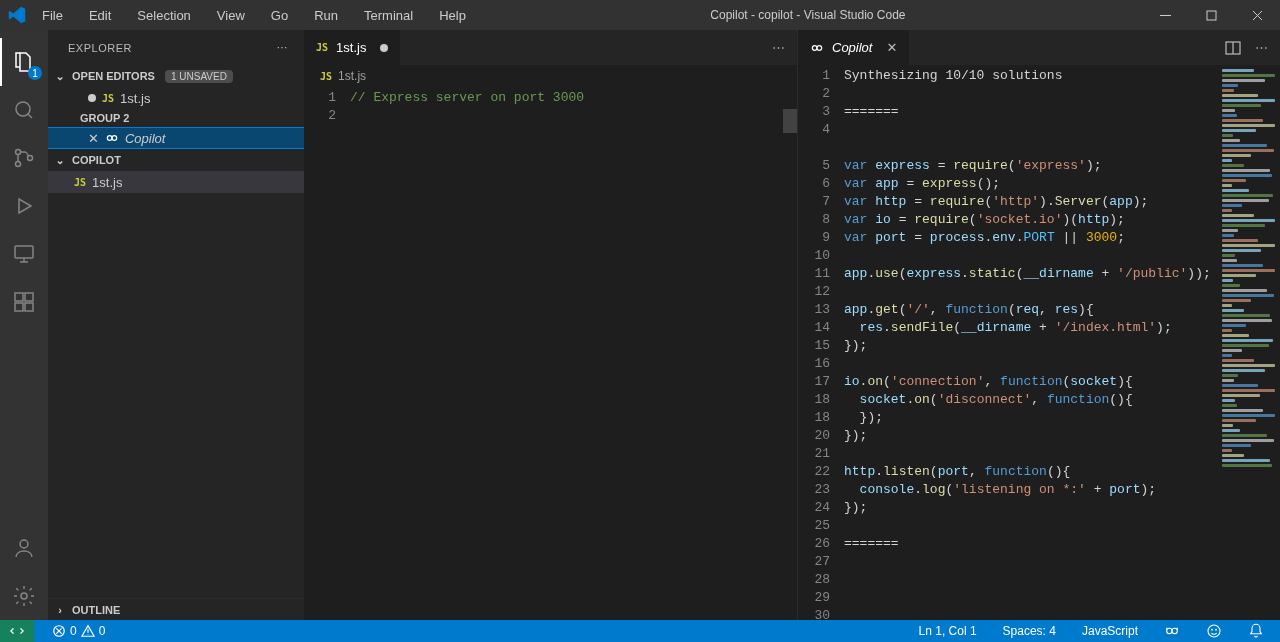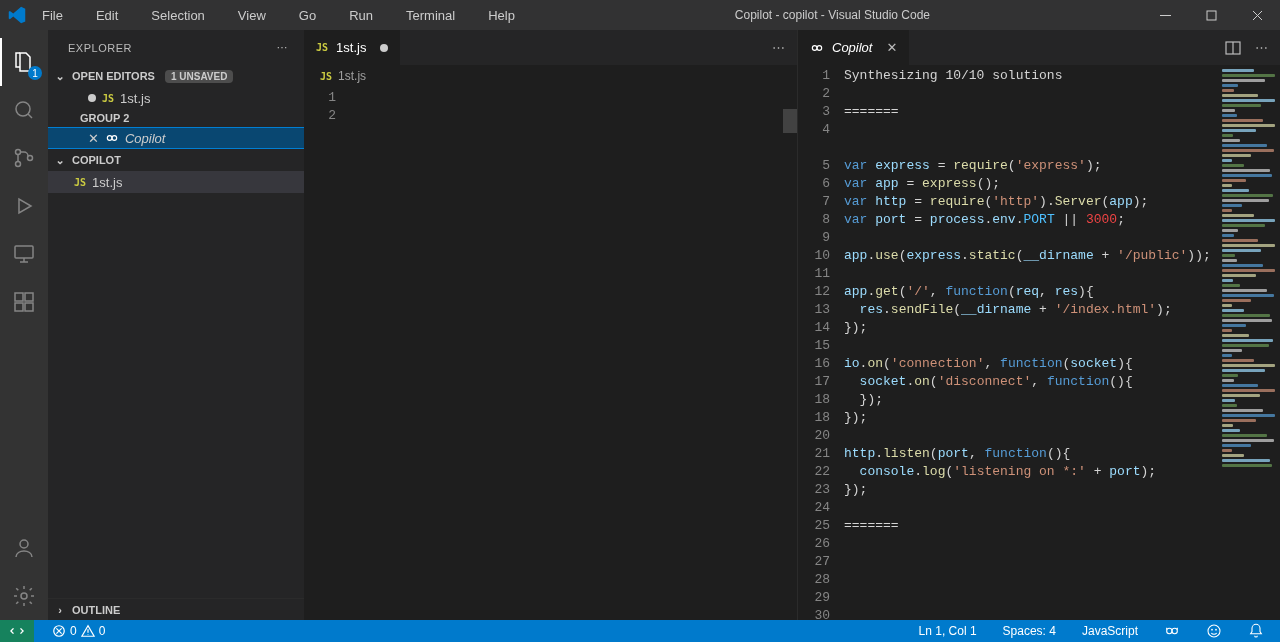--- a/index.html
+++ b/index.html
@@ -2,21 +2,21 @@
 <html><head>
 <meta charset="utf-8">
 <style>
   * { box-sizing: border-box; margin: 0; padding: 0; }
   html, body { width: 1280px; height: 642px; overflow: hidden; font-family: "Segoe UI", ui-sans-serif, sans-serif; font-size: 13px; background: #1e1e1e; color: #cccccc; }
   .mono { font-family: Consolas, "Courier New", monospace; }
 
   
   .titlebar { display: flex; align-items: center; height: 30px; background: #323233; color: #ccc; user-select: none; }
   .titlebar .logo { width: 34px; display: flex; justify-content: center; align-items: center; }
-  .titlebar .menus { display: flex; gap: 17px; }
+  .titlebar .menus { display: flex; gap: 10px; }
   .titlebar .menu-item { padding: 4px 8px; border-radius: 3px; font-size: 13px; }
   .titlebar .title { flex: 1; text-align: center; font-size: 12px; color: #ccc; }
   .titlebar .winctrls { display: flex; }
   .titlebar .winctrl { width: 46px; height: 30px; display: flex; align-items: center; justify-content: center; }
 
   
   .main { display: flex; height: 590px; }
 
   
   .activitybar { width: 48px; background: #333333; display: flex; flex-direction: column; align-items: center; padding-top: 8px; }
@@ -25,21 +25,21 @@
   .activitybar .ab-item.active::before { content: ""; position: absolute; left: 0; top: 0; bottom: 0; width: 2px; background: #fff; }
   .activitybar .spacer { flex: 1; }
   .badge { position: absolute; right: 6px; bottom: 6px; background: #007acc; color: #fff; border-radius: 8px; font-size: 10px; min-width: 14px; height: 14px; padding: 0 4px; display: flex; align-items: center; justify-content: center; }
 
   
   .sidebar { width: 256px; background: #252526; display: flex; flex-direction: column; color: #ccc; }
   .sb-header { height: 35px; display: flex; align-items: center; justify-content: space-between; padding: 0 16px 0 20px; font-size: 11px; letter-spacing: 0.5px; color: #bbbbbb; }
   .sb-actions { display:flex; gap:12px; color:#bbb; }
   .section-header { height: 22px; display: flex; align-items: center; padding-left: 4px; font-size: 11px; font-weight: 700; color: #cccccc; gap: 4px; }
   .section-header .chev { width: 16px; display:flex; justify-content:center; }
-  .unsaved-pill { background: #4d4d4d; color: #cccccc; font-size: 10px; padding: 1px 6px; border-radius: 4px; margin-left: 6px; font-weight: 700; }
+  .unsaved-pill { background: #4d4d4d; color: #cccccc; font-size: 10px; padding: 1px 6px; border-radius: 4px; margin-left: 6px; font-weight: 400; }
   .group-label { font-size: 11px; font-weight: 700; color: #cccccc; padding: 3px 0 3px 32px; }
   .tree-row { display: flex; align-items: center; height: 22px; padding-left: 40px; gap: 6px; font-size: 13px; color: #cccccc; border-top:1px solid transparent; border-bottom:1px solid transparent;}
   .tree-row.selected { background: #37373d; }
   .tree-row.focused { background: #094771; border-top:1px solid #007fd4; border-bottom:1px solid #007fd4; }
   .tree-row .dot { width: 8px; height: 8px; border-radius: 50%; background: #cccccc; }
   .tree-row .close { font-size: 13px; color:#ccc; }
   .icon-js { color: #cbcb41; font-weight: 700; font-size: 10px; font-family: Consolas, monospace; }
   .icon-copilot { color:#fff; }
   .outline-header { margin-top: auto; }
 
@@ -64,21 +64,21 @@
   .code-lines { flex: 1; padding-top: 2px; font-size: 13px; line-height: 18px; position: relative; }
   .code-line { height: 18px; white-space: pre; }
   .scroll-decor { position:absolute; top:22px; right:0; width:14px; height:24px; background:#79797966; }
 
   
   .c-comment { color: #6a9955; }
   .c-kw { color: #569cd6; }
   .c-var { color: #9cdcfe; }
   .c-fn { color: #dcdcaa; }
   .c-str { color: #ce9178; }
-  .c-num { color: #ef4444; }
+  .c-num { color: #eab308; }
   .c-const { color: #4fc1ff; }
   .c-default { color: #d4d4d4; }
   .c-hint { color: #858585; font-size:12px; }
   .c-synth { color: #d4d4d4; }
 
   
   .minimap { width: 62px; background: #1e1e1e; padding: 4px 4px; }
   .mm-row { height: 3px; margin-bottom: 2px; border-radius: 1px; }
 
   
@@ -251,20 +251,21 @@
       <div class="breadcrumbs">
         <span class="icon-js">JS</span>
         <span>1st.js</span>
       </div>
       <div class="editor-body mono">
         <div class="gutter" id="gutter-left">
             <div class="code-line">1</div>
             <div class="code-line">2</div>
           </div>
         <div class="code-lines" id="code-left">
+            <div class="code-line"><span class="c-comment">// Express server on port 3000</span></div>
             <div class="code-line"></div>
           </div>
         <div class="scroll-decor"></div>
       </div>
     </div>
 
     <div class="editor-group eg-right">
       <div class="tabs-row">
         <div class="tab active">
           <span class="icon-copilot">
@@ -322,20 +323,21 @@
           </div>
         <div class="code-lines" id="code-right">
             <div class="code-line"><span class="c-synth">Synthesizing 10/10 solutions</span></div>
             <div class="code-line"></div>
             <div class="code-line"><span class="c-default">=======</span></div>
             <div class="code-line"></div>
             <div class="code-line"></div>
             <div class="code-line"><span class="c-kw">var </span><span class="c-var">express</span><span class="c-default"> = </span><span class="c-fn">require</span><span class="c-default">(</span><span class="c-str">'express'</span><span class="c-default">);</span></div>
             <div class="code-line"><span class="c-kw">var </span><span class="c-var">app</span><span class="c-default"> = </span><span class="c-fn">express</span><span class="c-default">();</span></div>
             <div class="code-line"><span class="c-kw">var </span><span class="c-var">http</span><span class="c-default"> = </span><span class="c-fn">require</span><span class="c-default">(</span><span class="c-str">'http'</span><span class="c-default">).</span><span class="c-fn">Server</span><span class="c-default">(</span><span class="c-var">app</span><span class="c-default">);</span></div>
+            <div class="code-line"><span class="c-kw">var </span><span class="c-var">io</span><span class="c-default"> = </span><span class="c-fn">require</span><span class="c-default">(</span><span class="c-str">'socket.io'</span><span class="c-default">)(</span><span class="c-var">http</span><span class="c-default">);</span></div>
             <div class="code-line"><span class="c-kw">var </span><span class="c-var">port</span><span class="c-default"> = </span><span class="c-var">process</span><span class="c-default">.</span><span class="c-var">env</span><span class="c-default">.</span><span class="c-const">PORT</span><span class="c-default"> || </span><span class="c-num">3000</span><span class="c-default">;</span></div>
             <div class="code-line"></div>
             <div class="code-line"><span class="c-var">app</span><span class="c-default">.</span><span class="c-fn">use</span><span class="c-default">(</span><span class="c-var">express</span><span class="c-default">.</span><span class="c-fn">static</span><span class="c-default">(</span><span class="c-var">__dirname</span><span class="c-default"> + </span><span class="c-str">'/public'</span><span class="c-default">));</span></div>
             <div class="code-line"></div>
             <div class="code-line"><span class="c-var">app</span><span class="c-default">.</span><span class="c-fn">get</span><span class="c-default">(</span><span class="c-str">'/'</span><span class="c-default">, </span><span class="c-kw">function</span><span class="c-default">(</span><span class="c-var">req</span><span class="c-default">, </span><span class="c-var">res</span><span class="c-default">){</span></div>
             <div class="code-line"><span class="c-default">  </span><span class="c-var">res</span><span class="c-default">.</span><span class="c-fn">sendFile</span><span class="c-default">(</span><span class="c-var">__dirname</span><span class="c-default"> + </span><span class="c-str">'/index.html'</span><span class="c-default">);</span></div>
             <div class="code-line"><span class="c-default">});</span></div>
             <div class="code-line"></div>
             <div class="code-line"><span class="c-var">io</span><span class="c-default">.</span><span class="c-fn">on</span><span class="c-default">(</span><span class="c-str">'connection'</span><span class="c-default">, </span><span class="c-kw">function</span><span class="c-default">(</span><span class="c-var">socket</span><span class="c-default">){</span></div>
             <div class="code-line"><span class="c-default">  </span><span class="c-var">socket</span><span class="c-default">.</span><span class="c-fn">on</span><span class="c-default">(</span><span class="c-str">'disconnect'</span><span class="c-default">, </span><span class="c-kw">function</span><span class="c-default">(){</span></div>

